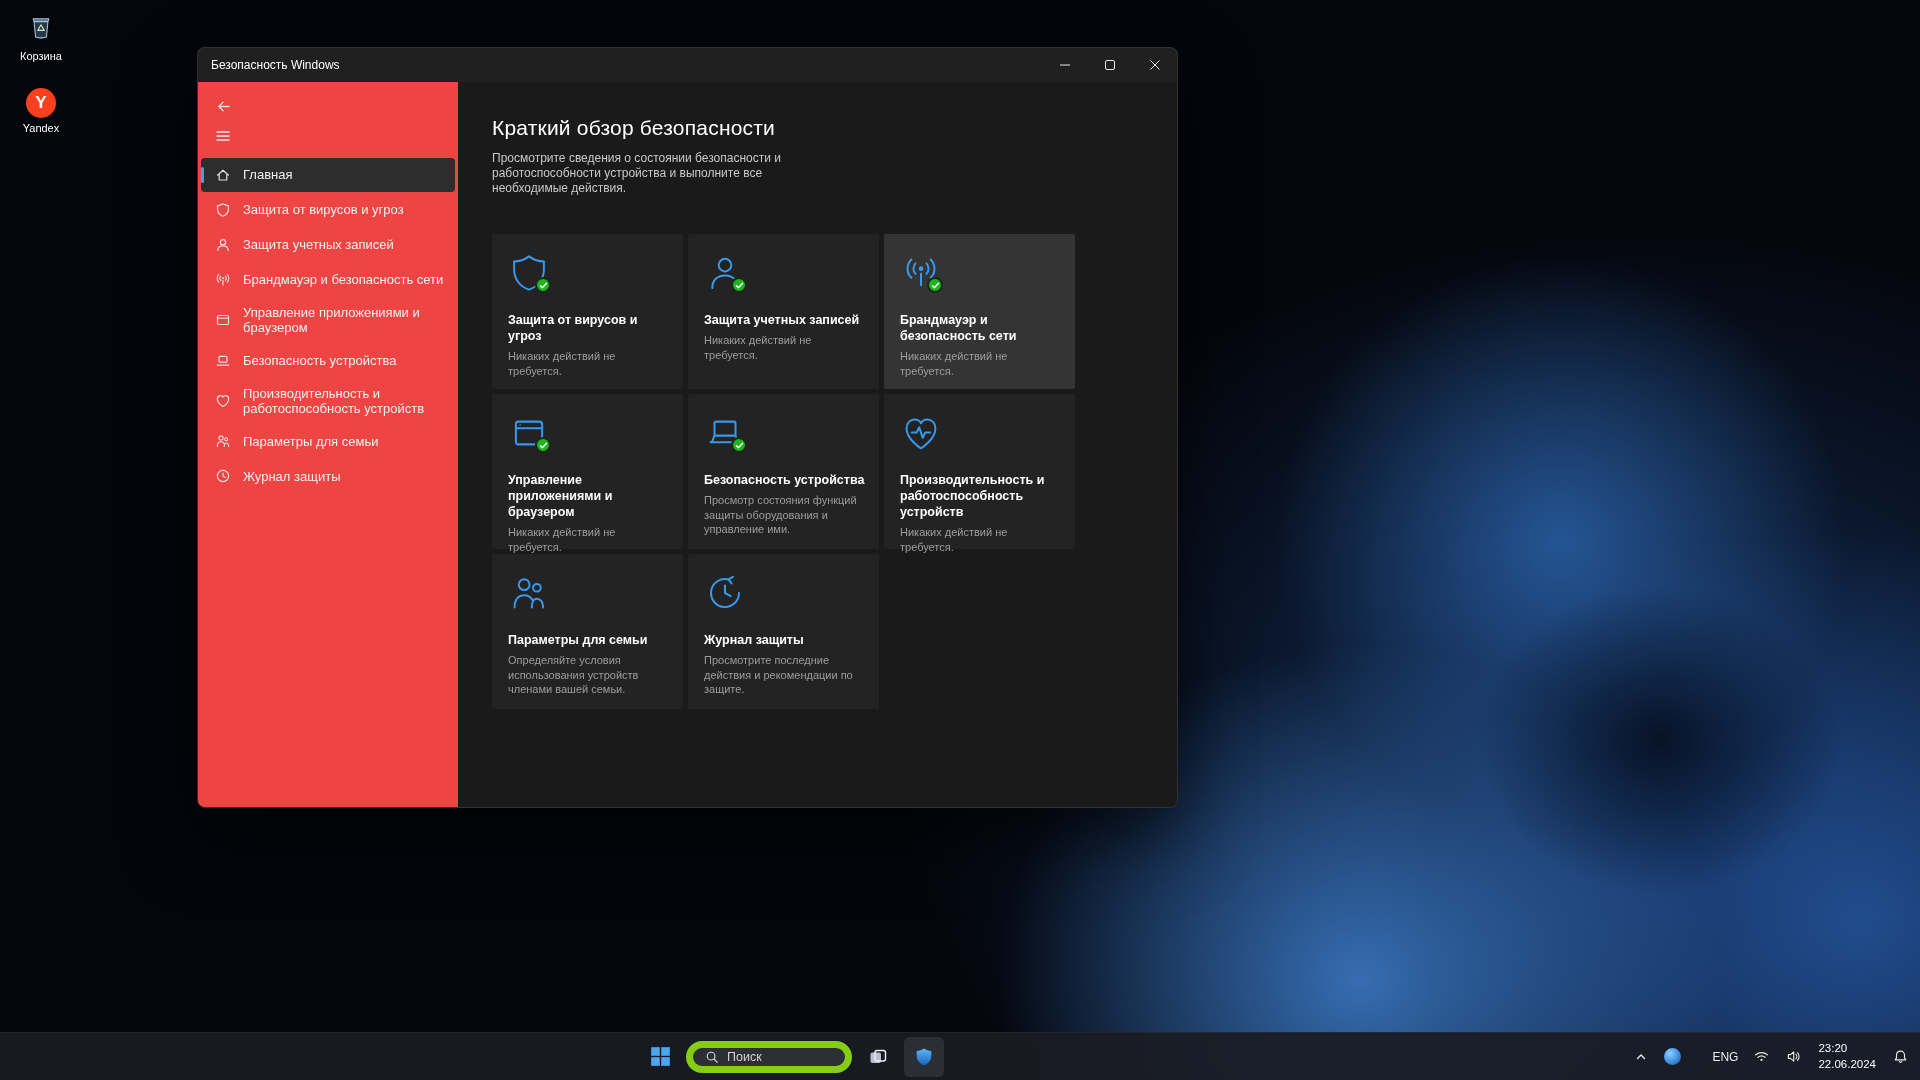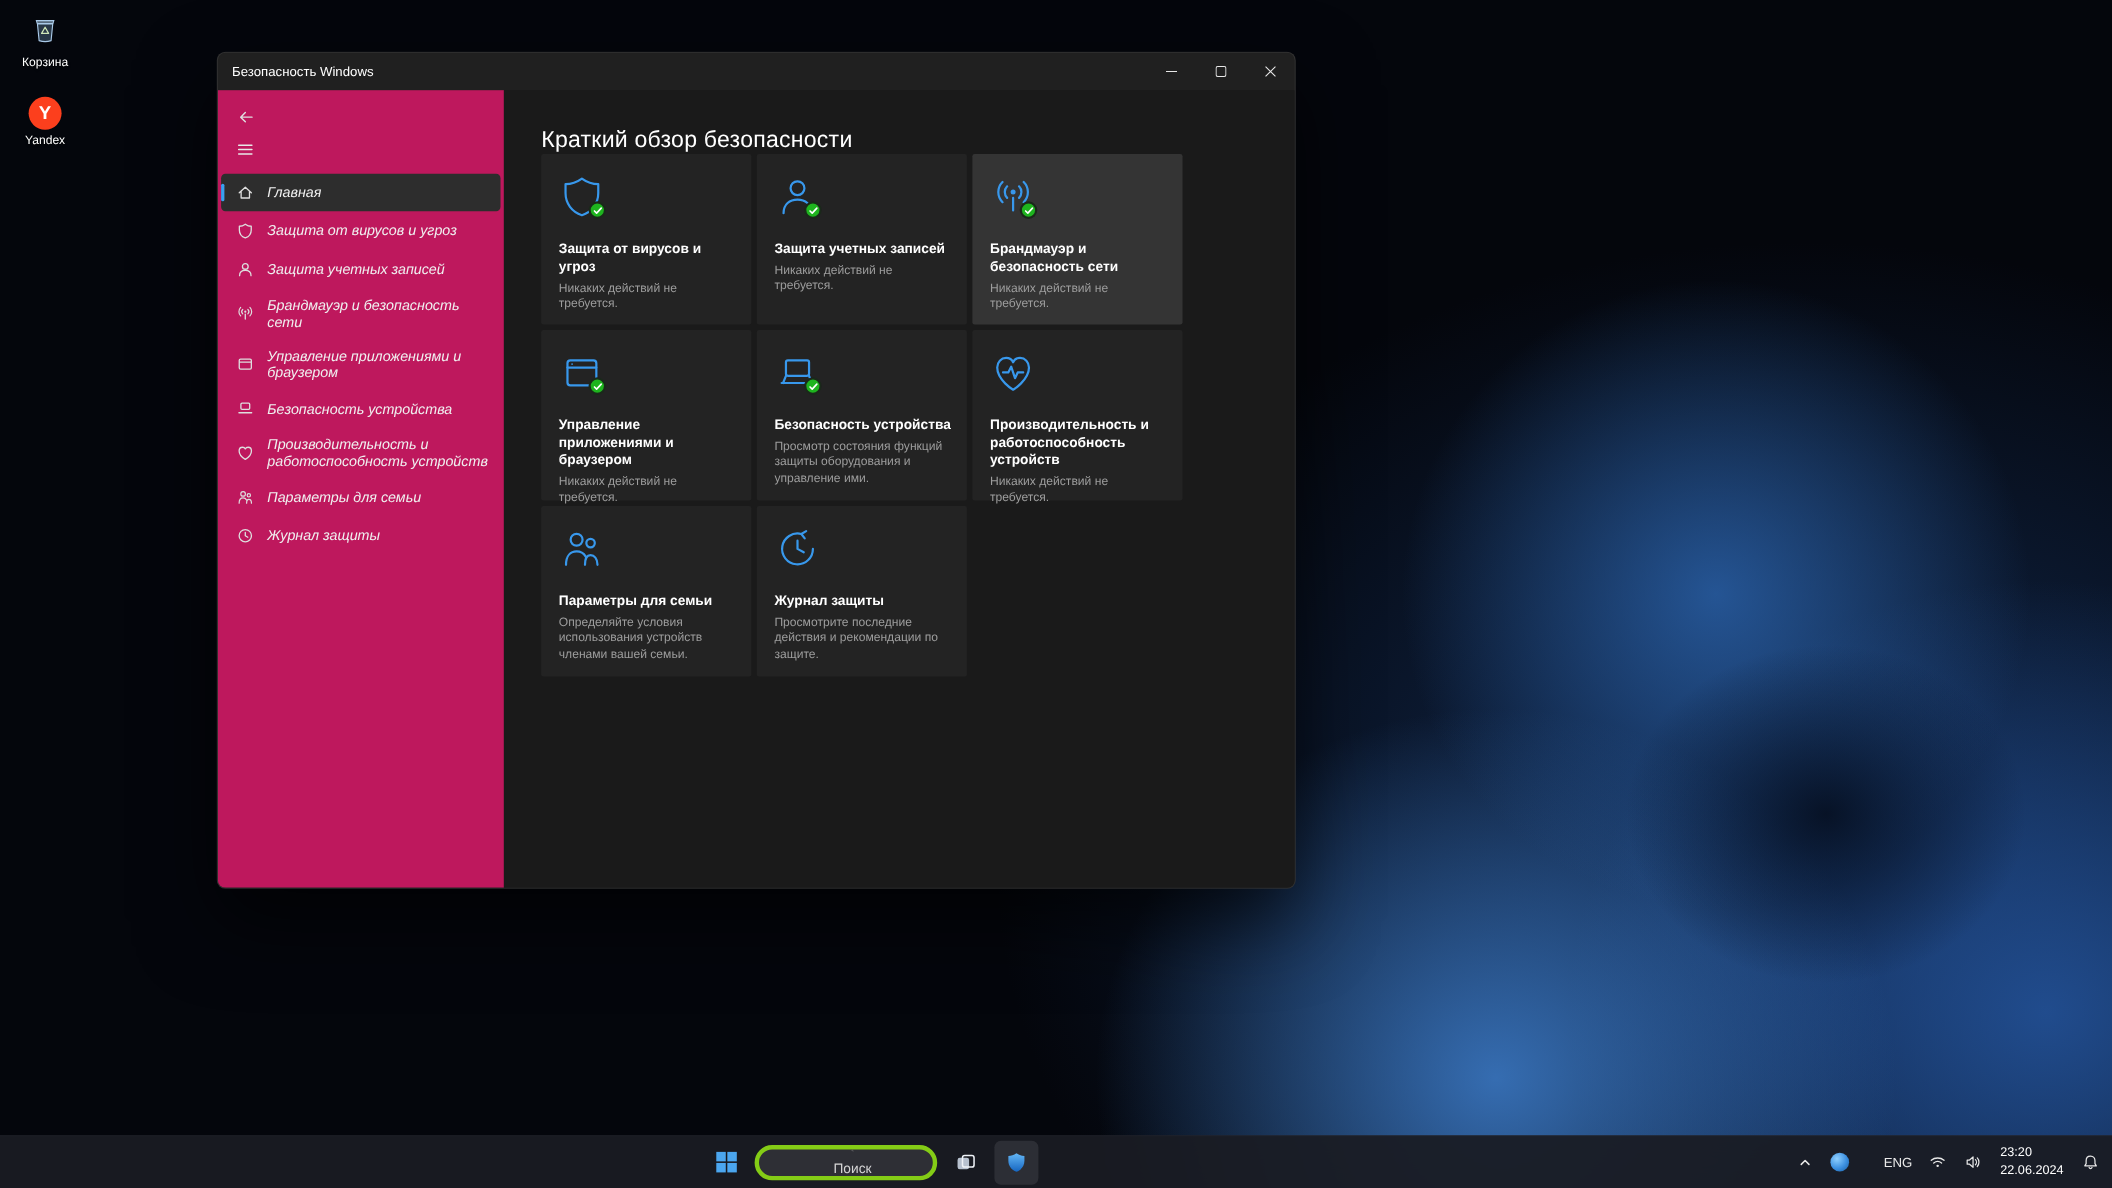--- a/index.html
+++ b/index.html
@@ -24,21 +24,21 @@
   .window { position:absolute; left:197px; top:47px; width:981px; height:761px; background:#202020;
     border-radius:8px; border:1px solid rgba(255,255,255,0.08); overflow:hidden;
     box-shadow:0 30px 70px rgba(0,0,0,0.65); }
   .titlebar { height:34px; display:flex; align-items:center; padding-left:13px; }
   .win-title { font-size:12px; color:#ffffff; }
   .win-controls { margin-left:auto; display:flex; align-self:stretch; }
   .win-btn { width:45px; display:flex; align-items:center; justify-content:center; cursor:default; }
   .win-body { display:flex; height:calc(100% - 34px); }
 
   
-  .sidebar { position:relative; width:260px; background:#be185d; padding-top:8px; flex-shrink:0;font-style:italic; }
+  .sidebar { position:relative; width:260px; background:#ef4444; padding-top:8px; flex-shrink:0; }
   .icon-btn { width:34px; height:28px; display:flex; align-items:center; justify-content:center;
     margin:2px 0 2px 8px; border-radius:4px; }
   .nav { margin-top:8px; }
   .nav-item { position:relative; display:flex; align-items:center; gap:12px; min-height:34px;
     padding:7px 10px 7px 14px; margin:1px 3px; border-radius:4px; cursor:default; }
   .nav-item.active { background:#2d2d2d; }
   .nav-item.active::before { content:""; position:absolute; left:0; top:50%; transform:translateY(-50%);
     width:3px; height:16px; border-radius:2px; background:#3aa0f0; }
   .nav-ic { width:16px; flex-shrink:0; display:flex; }
   .nav-label { font-size:13px; color:#f0f0f0; line-height:1.18; }
@@ -58,22 +58,22 @@
     background:#1eb41e; border:2px solid rgba(26,26,26,0.9); display:flex; align-items:center; justify-content:center; }
   .tile-title { font-size:12.5px; font-weight:bold; color:#ffffff; line-height:1.28; margin-bottom:5px; }
   .tile-desc { font-size:11px; color:#9d9d9d; line-height:1.3; }
 
   
   .taskbar { position:absolute; left:0; right:0; bottom:0; height:48px; background:rgba(26,28,35,0.94);
     border-top:1px solid rgba(255,255,255,0.04); backdrop-filter:blur(18px); }
   .tb-center { position:absolute; left:640px; top:0; height:100%; display:flex; align-items:center; gap:6px; }
   .tb-btn { width:40px; height:40px; border-radius:6px; display:flex; align-items:center; justify-content:center; }
   .tb-btn.active-app { background:rgba(255,255,255,0.09); }
-  .searchbox { width:166px; height:32px; border-radius:16px; background:#2e2f35; border:4px solid #84cc16;
-    display:flex; align-items:center; gap:8px; padding-left:12px;flex-direction:column; }
+  .searchbox { width:166px; height:32px; border-radius:16px; background:#2e2f35; border:7px solid #84cc16;
+    display:flex; align-items:center; gap:8px; padding-left:12px; }
   .searchbox span { font-size:12.5px; color:#d4d4d4; }
   .tb-tray { position:absolute; right:8px; top:0; height:100%; display:flex; align-items:center; gap:9px; }
   .tray-btn { display:flex; align-items:center; justify-content:center; padding:4px; border-radius:4px; }
   .tray-app { width:17px; height:17px; border-radius:50%;
     background:radial-gradient(circle at 35% 32%, #8fd0ff 0%, #3b8fe0 55%, #175a9e 100%); }
   .tray-lang { font-size:12px; color:#eaeaea; padding:4px 3px;margin-left:15px; }
   .clock { text-align:left; font-size:11.5px; color:#ffffff; line-height:1.32; padding:2px 4px; }
 </style>
 </head>
 <body>
@@ -213,20 +213,21 @@
                 </svg>
             </span>
             <span class="nav-label">Журнал защиты</span>
           </div>
         </nav>
 
       </aside>
 
       <main class="content">
         <h1 class="page-title">Краткий обзор безопасности</h1>
+        <p class="page-sub">Просмотрите сведения о состоянии безопасности и работоспособности устройства и выполните все необходимые действия.</p>
 
         <div class="grid">
 
           <div class="tile">
             <div class="tile-icon">
               <svg class="main" viewBox="0 0 48 48" width="42" height="42">
                   <path d="M24 5 C29.5 9 35.5 10.8 41 10.8 V20 C41 30.8 34.4 39.6 24 43 C13.6 39.6 7 30.8 7 20 V10.8 C12.5 10.8 18.5 9 24 5 Z"></path>
                 </svg>
               <span class="badge">
                   <svg viewBox="0 0 16 16" width="9" height="9">

